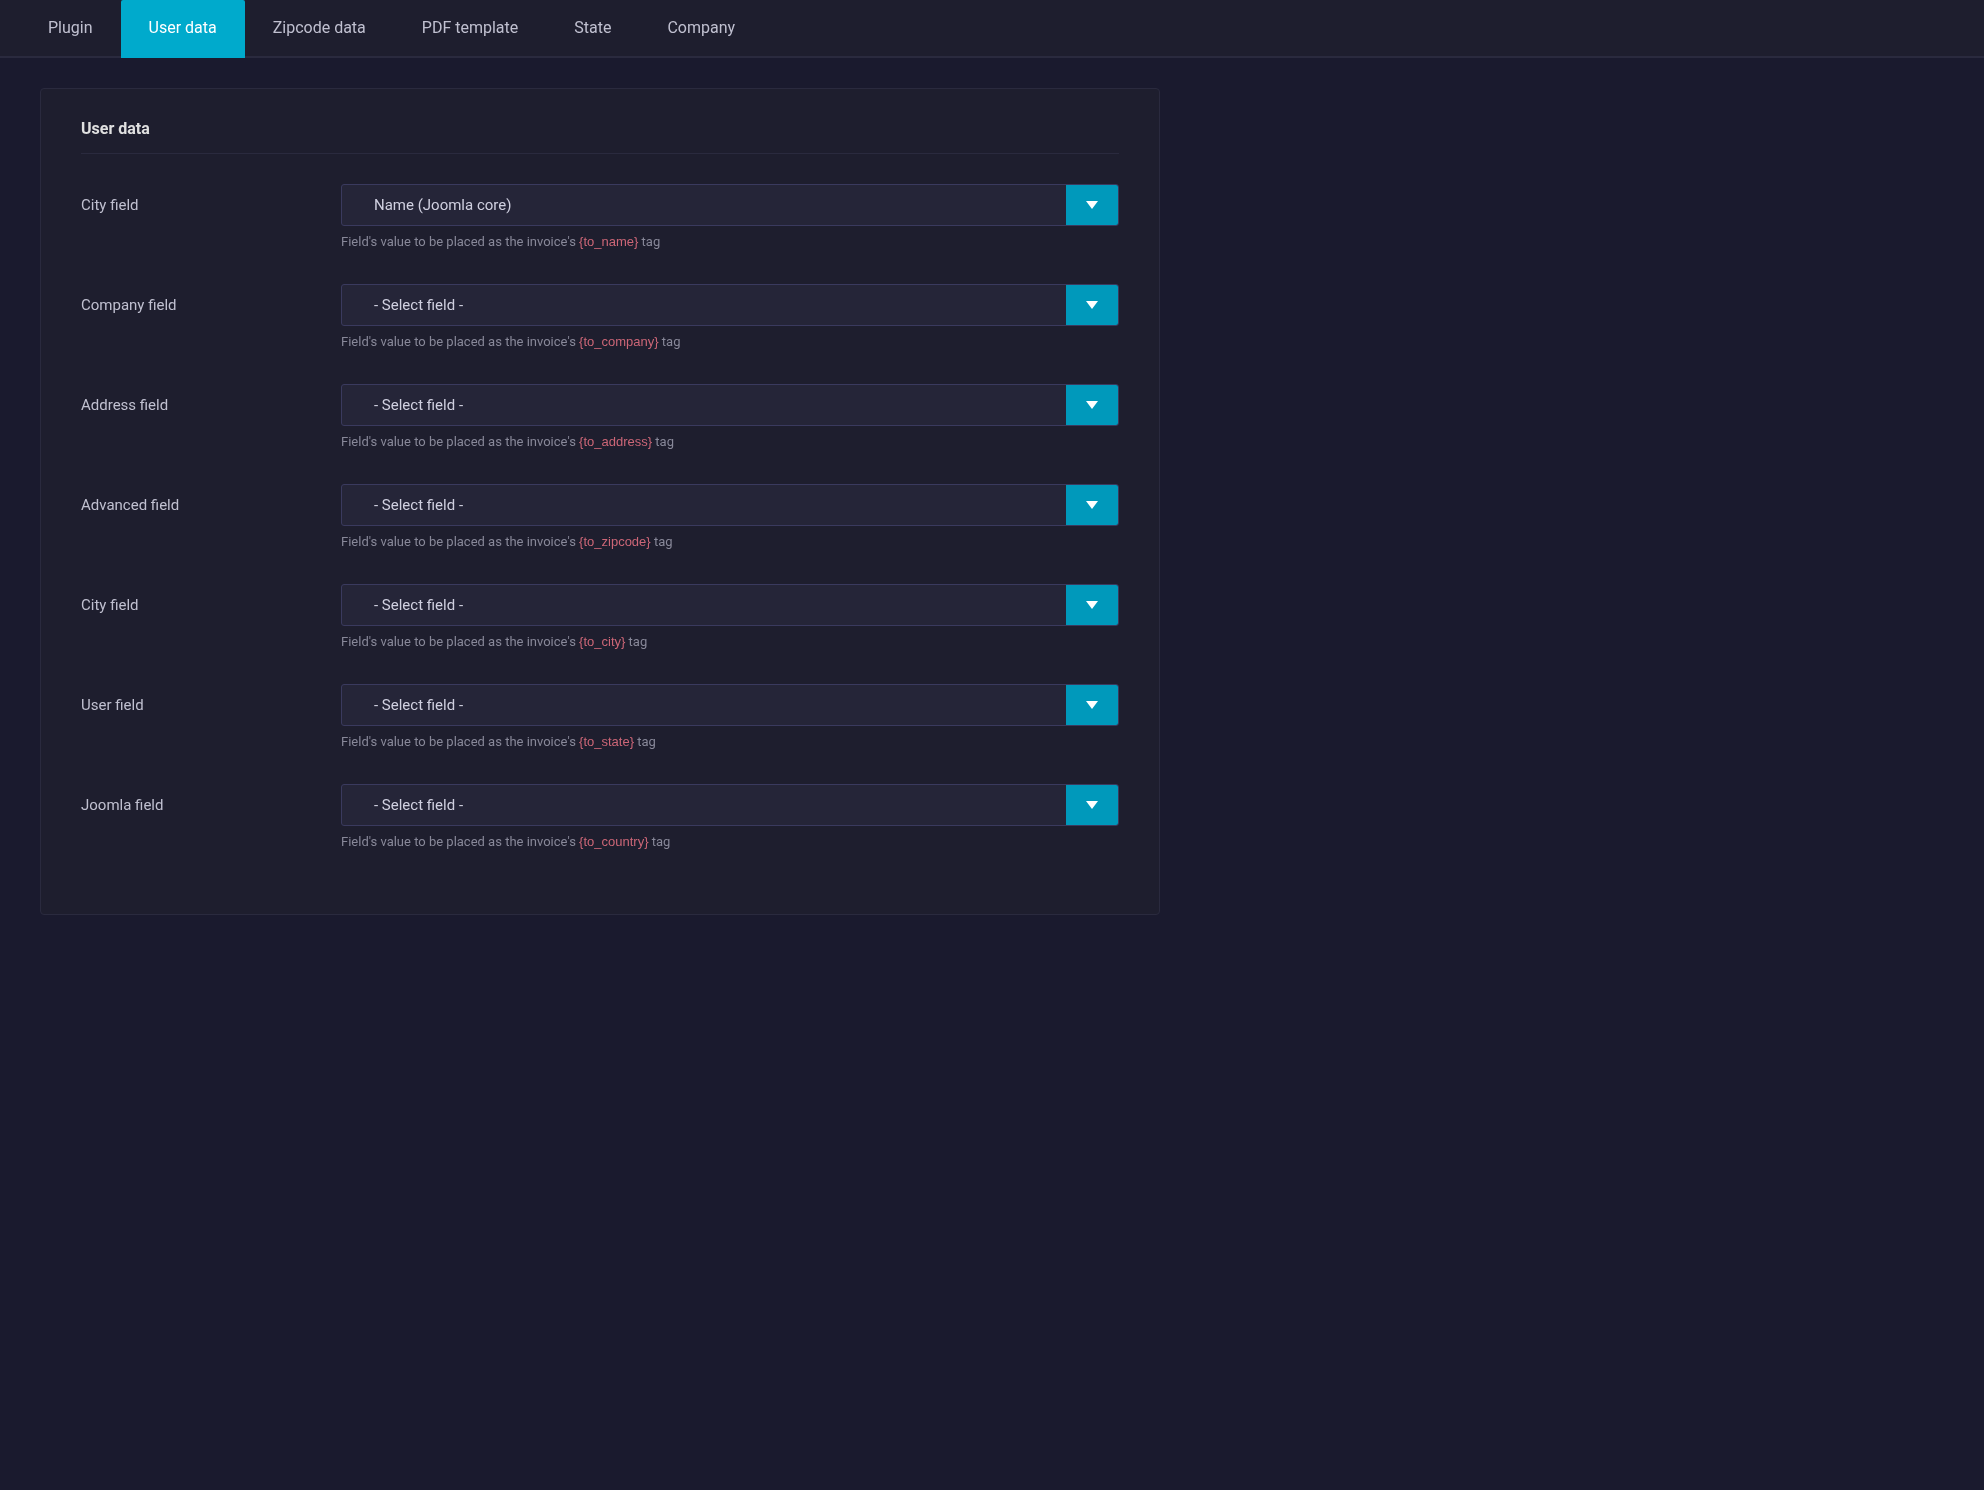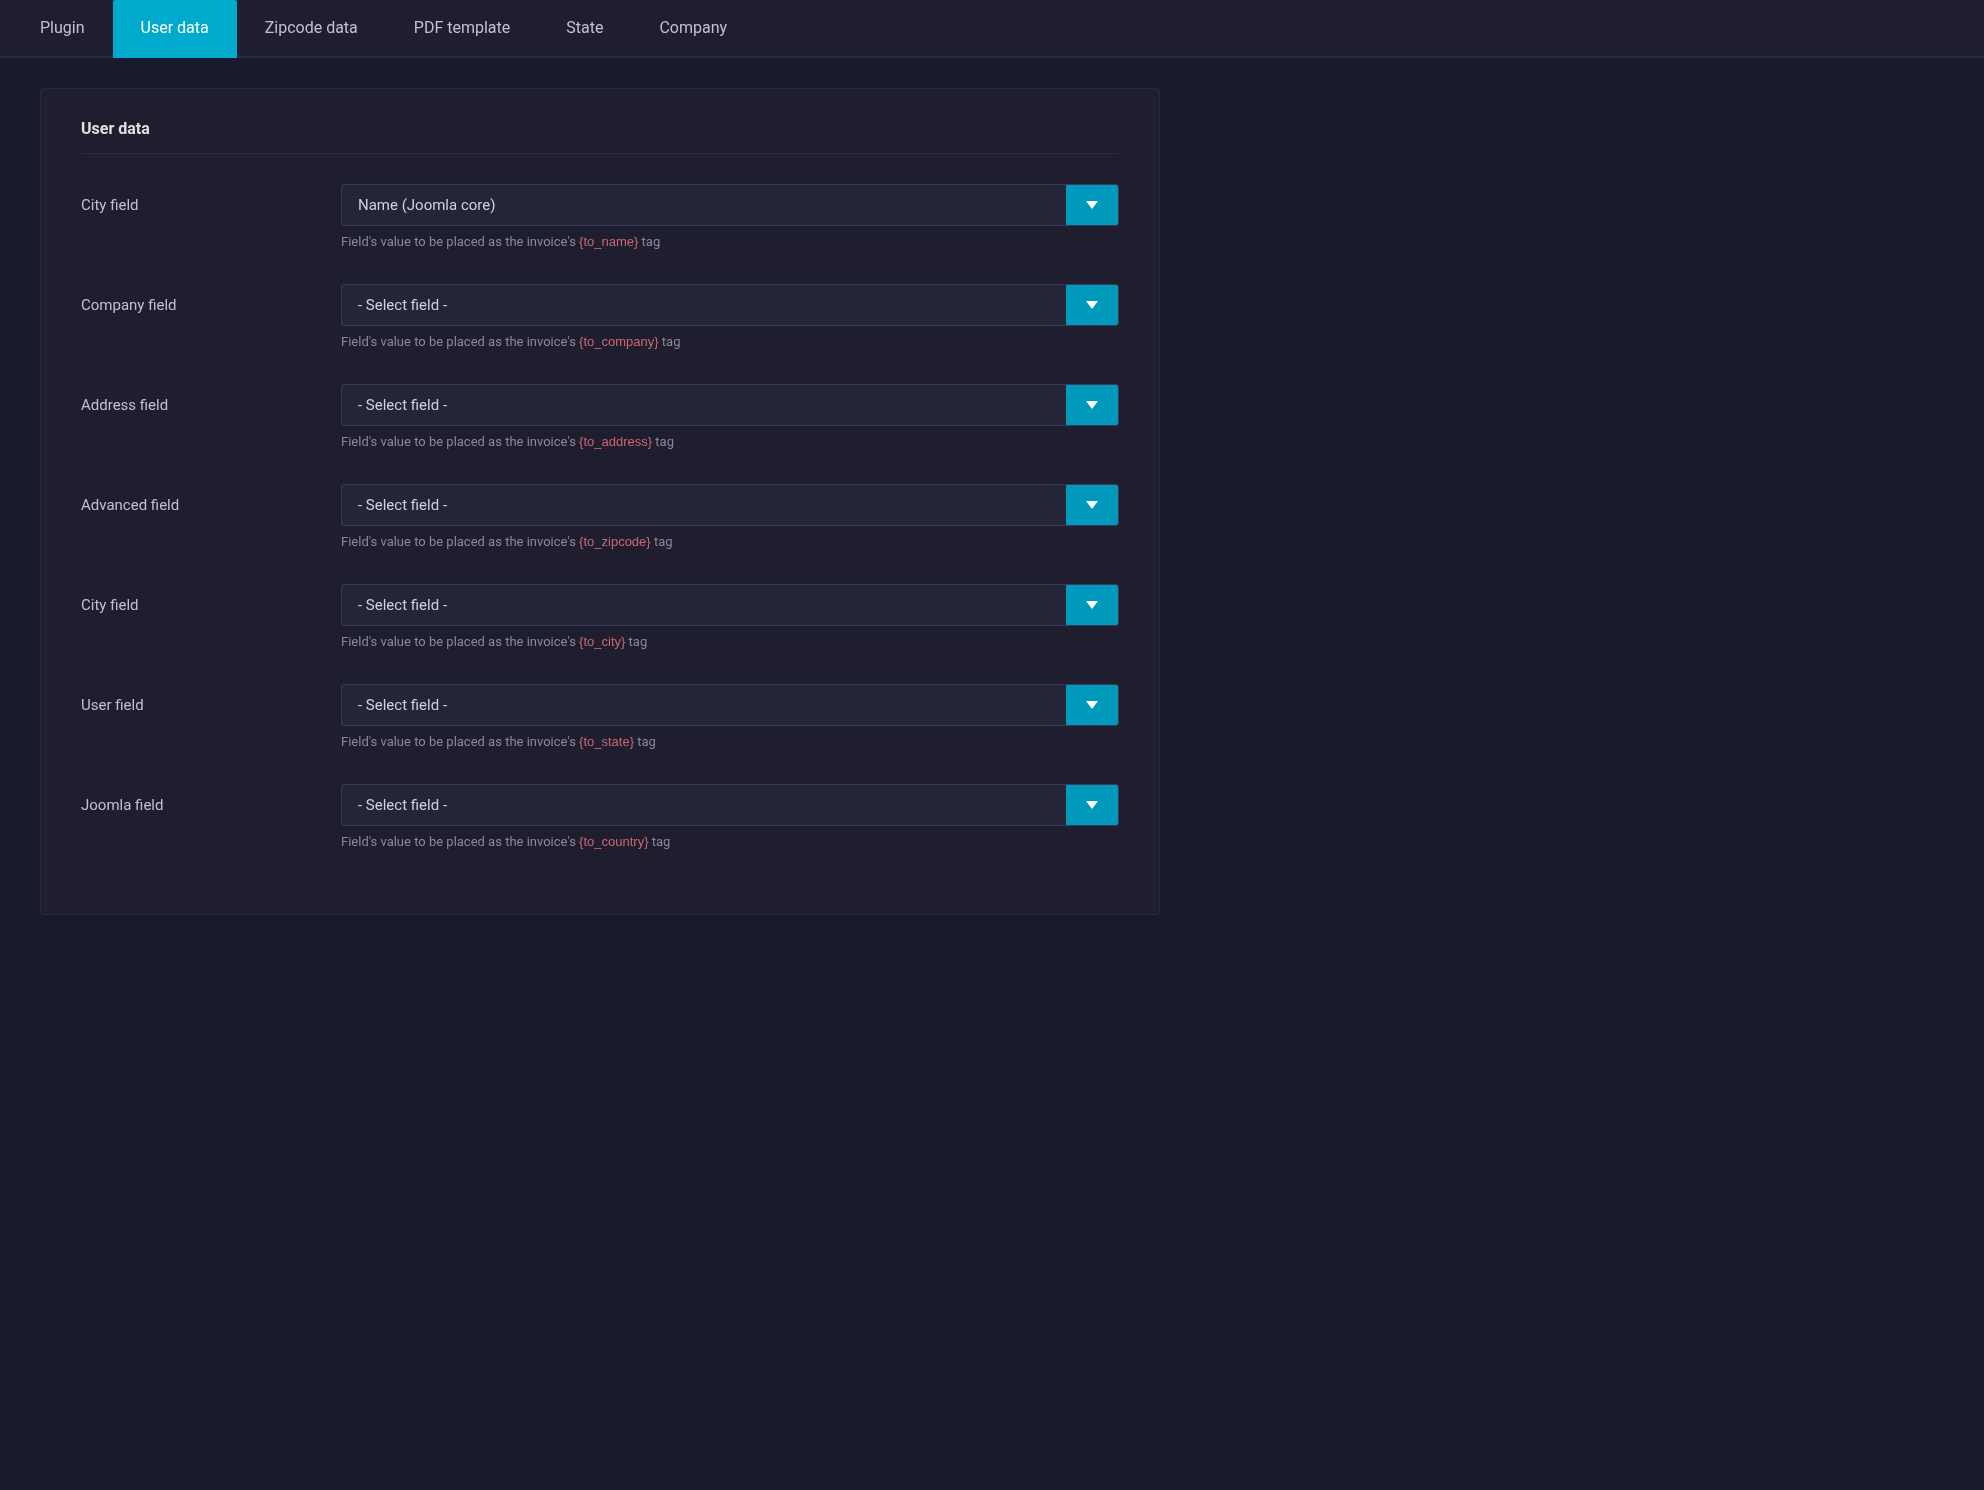--- a/index.html
+++ b/index.html
@@ -13,21 +13,21 @@
       font-family: -apple-system, BlinkMacSystemFont, 'Segoe UI', Roboto, sans-serif;
       color: #e0e0e0;
       min-height: 100vh;
     }
 
     .tabs-bar {
       background-color: #1e1e2e;
       display: flex;
       align-items: stretch;
       border-bottom: 2px solid #2a2a3e;
-      padding: 0 12px;
+      padding: 0 20px;
     }
 
     .tab-item {
       padding: 18px 28px;
       cursor: pointer;
       font-size: 16px;
       color: #c0c0d0;
       border-bottom: 3px solid transparent;
       margin-bottom: -2px;
       display: flex;
@@ -79,20 +79,21 @@
     .field-control {
       flex: 1;
     }
 
     .select-wrapper {
       display: flex;
       border: 1px solid #3a3a5e;
       border-radius: 3px;
       overflow: hidden;
       background-color: #252538;
+      padding-left: 16px;
     }
 
     .select-display {
       flex: 1;
       padding: 11px 16px;
       font-size: 15px;
       color: #d0d0e0;
       background-color: transparent;
       cursor: pointer;
     }

